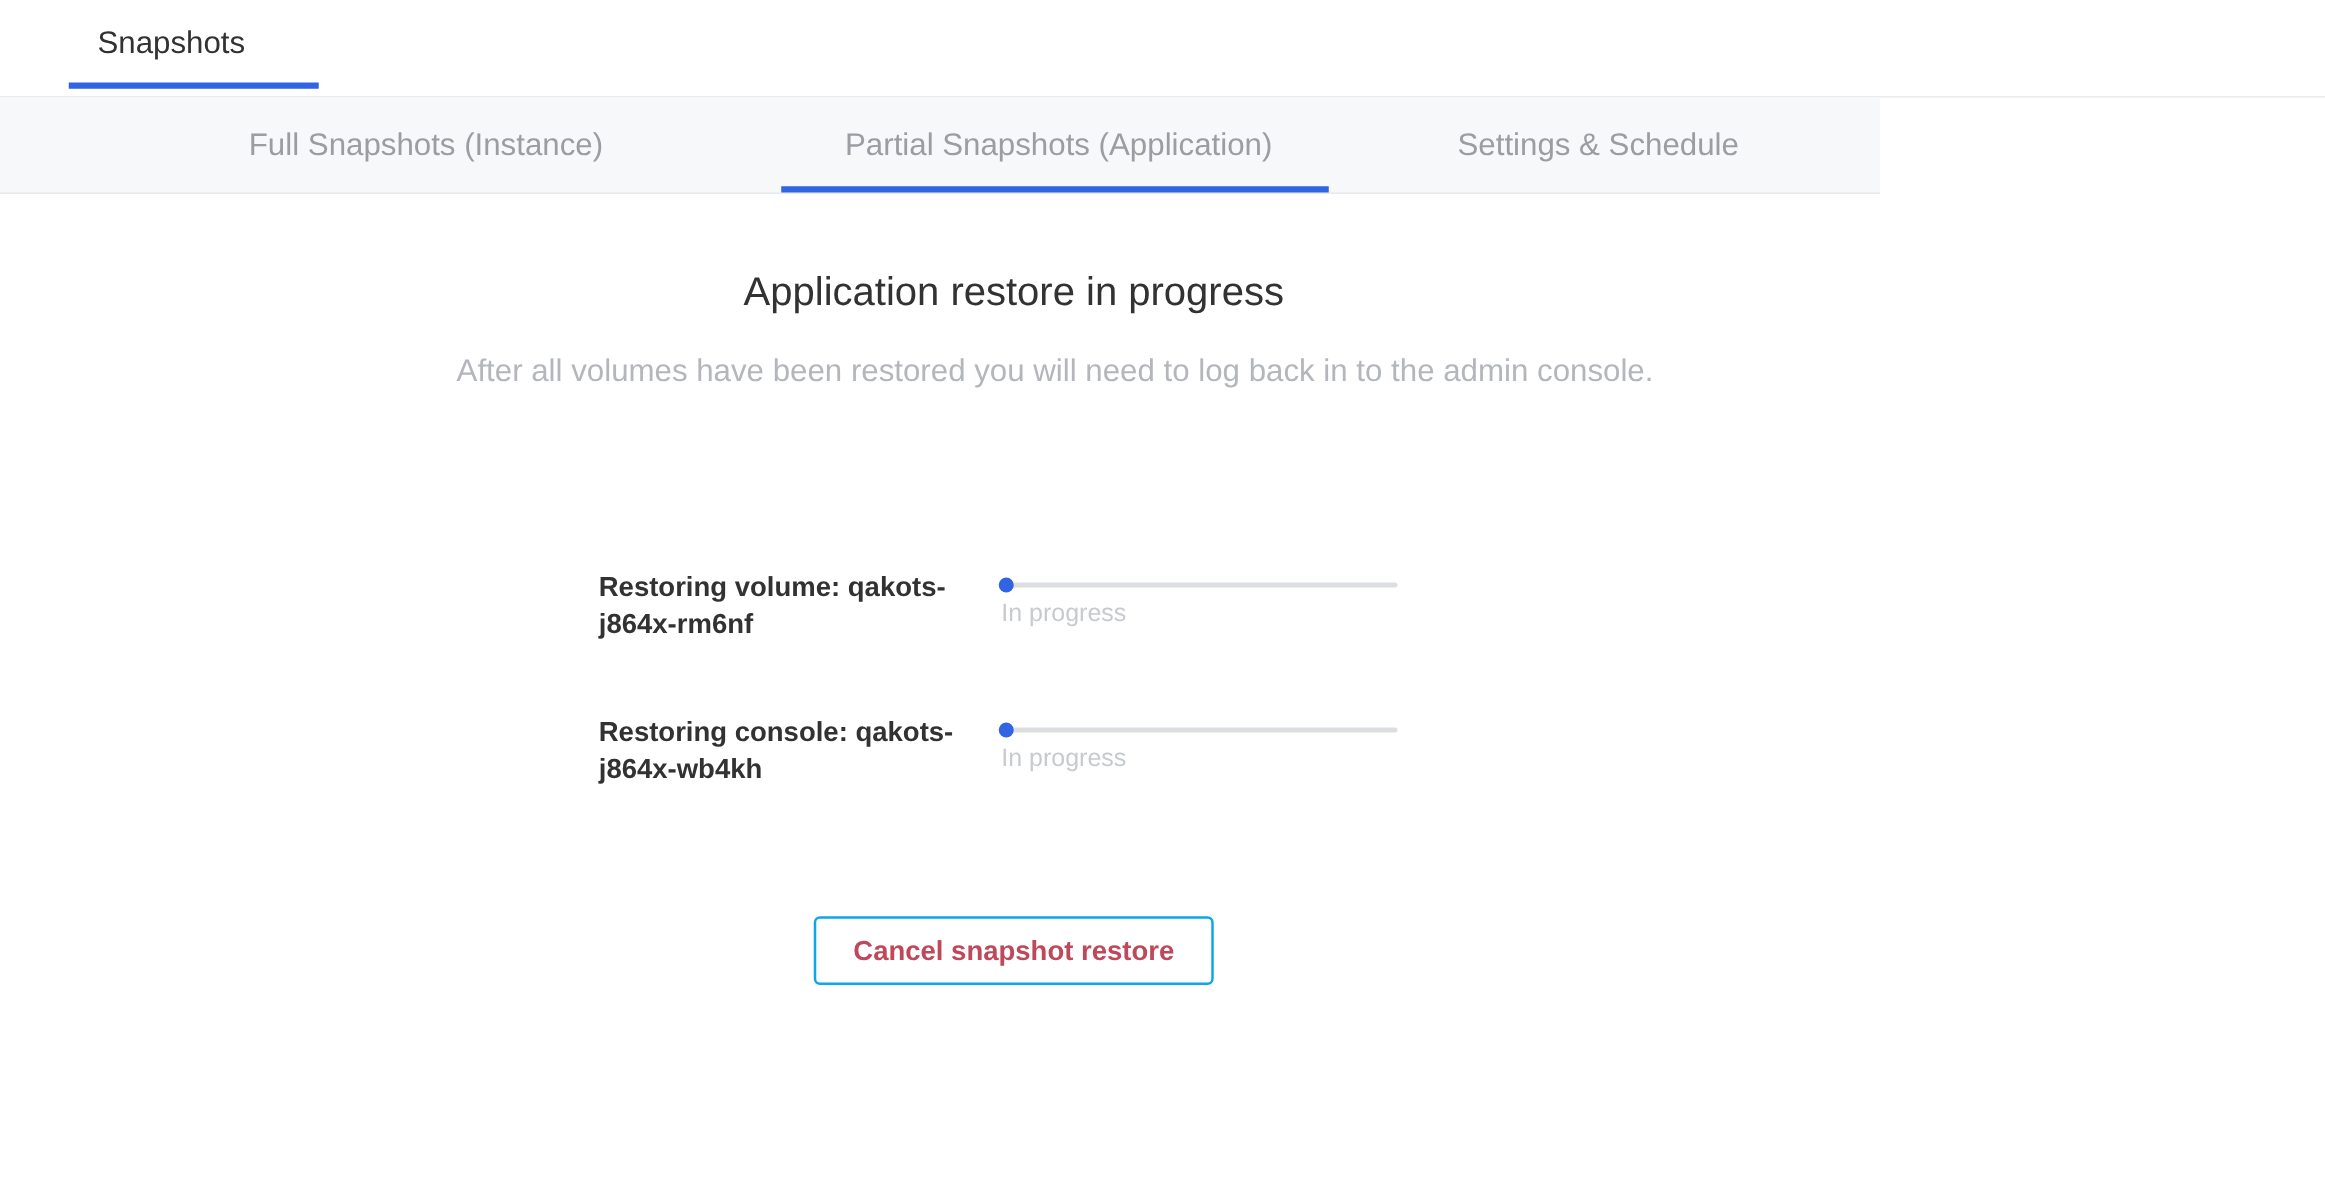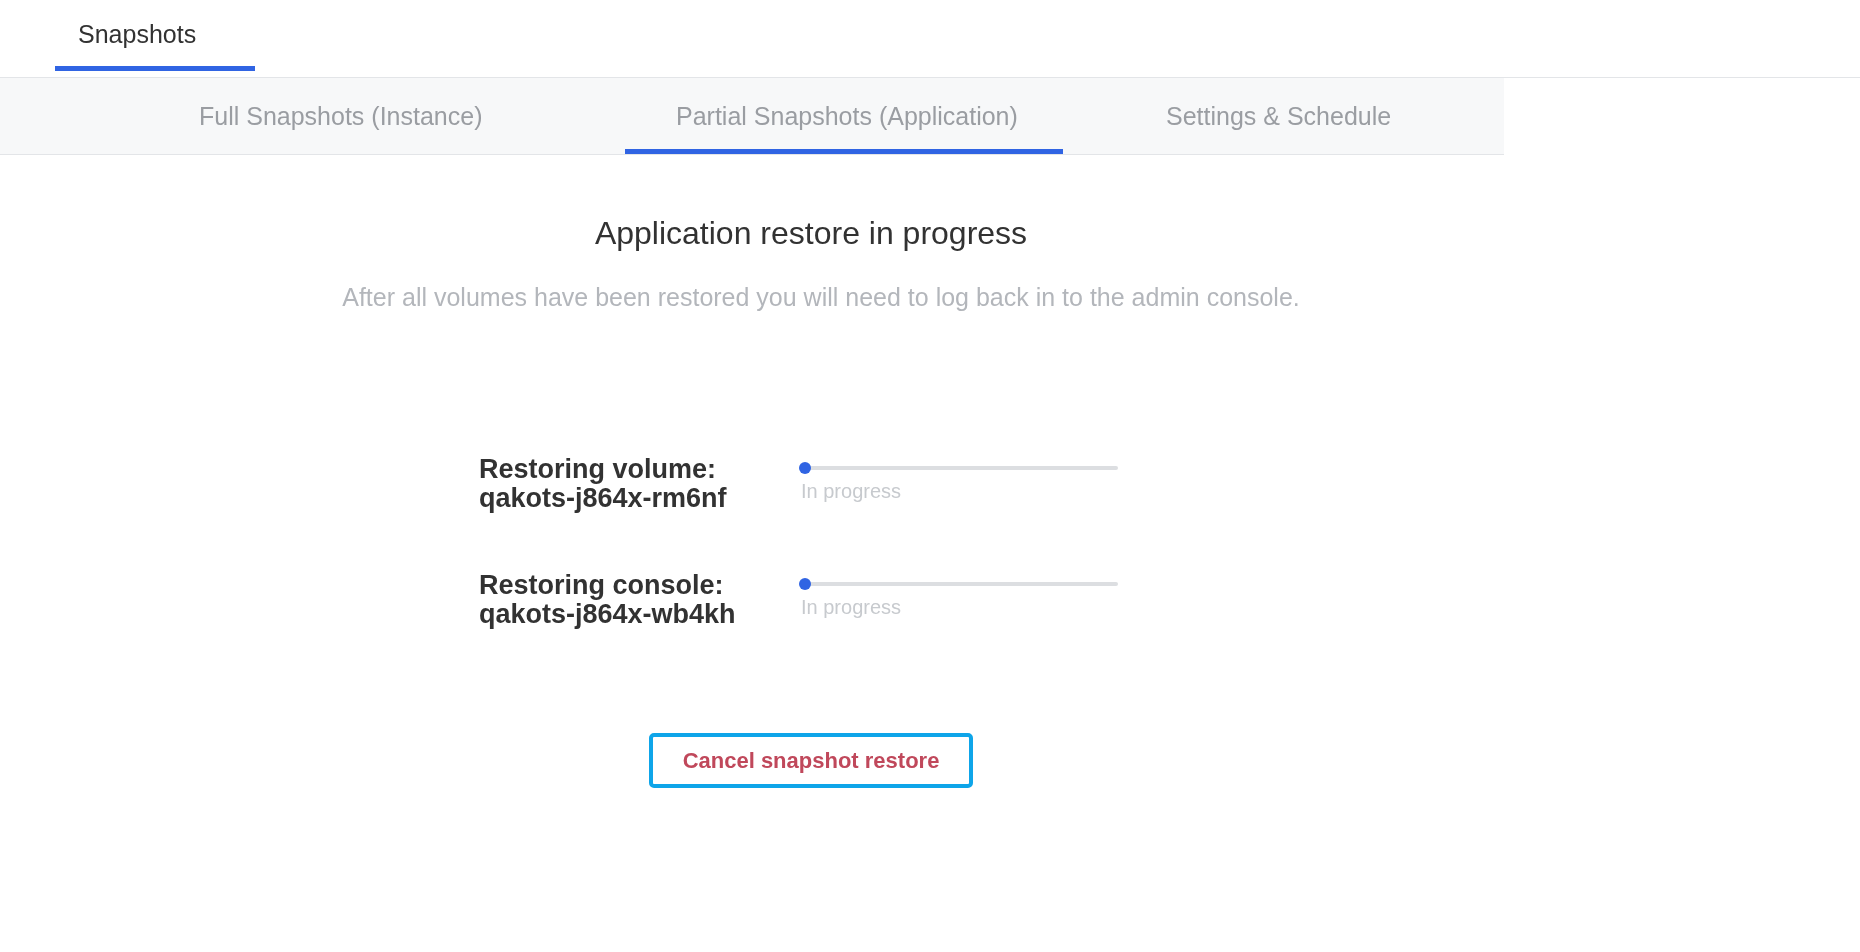--- a/index.html
+++ b/index.html
@@ -103,44 +103,45 @@
     position: absolute;
     left: 0; top: 60px;
     width: 1622px;
     text-align: center;
     font-size: 32px;
     font-weight: normal;
     color: #323232;
   }
   .page-subtitle {
     position: absolute;
-    left: 10px; top: 128px;
+    left: 0; top: 128px;
     width: 1622px;
     text-align: center;
     font-size: 25px;
     color: #b3b6bb;
+    padding-left: 33px;
   }
 
   
   .volumes {
     position: absolute;
     left: 479px;
     top: 300px;
     width: 700px;
   }
   .volume-row {
     position: relative;
     height: 116px;
   }
   .volume-label {
     position: absolute;
     left: 0;
     top: 0;
     width: 320px;
-    font-size: 27px;
+    font-size: 22px;
     font-weight: bold;
     color: #323232;
     line-height: 29px;
   }
   .volume-progress {
     position: absolute;
     left: 322px;
     top: 0;
     width: 320px;
   }
@@ -177,21 +178,21 @@
     width: 1622px;
     display: flex;
     justify-content: center;
   }
   .cancel-button {
     display: inline-flex;
     align-items: center;
     justify-content: center;
     height: 55px;
     padding: 0 30px;
-    border: 4px solid #0ea5e9;
+    border: 2px solid #0ea5e9;
     border-radius: 5px;
     background: #ffffff;
     color: #c0485b;
     font-family: "Liberation Sans", sans-serif;
     font-size: 22px;
     font-weight: bold;
     cursor: pointer;
   }
 </style>
 </head>

